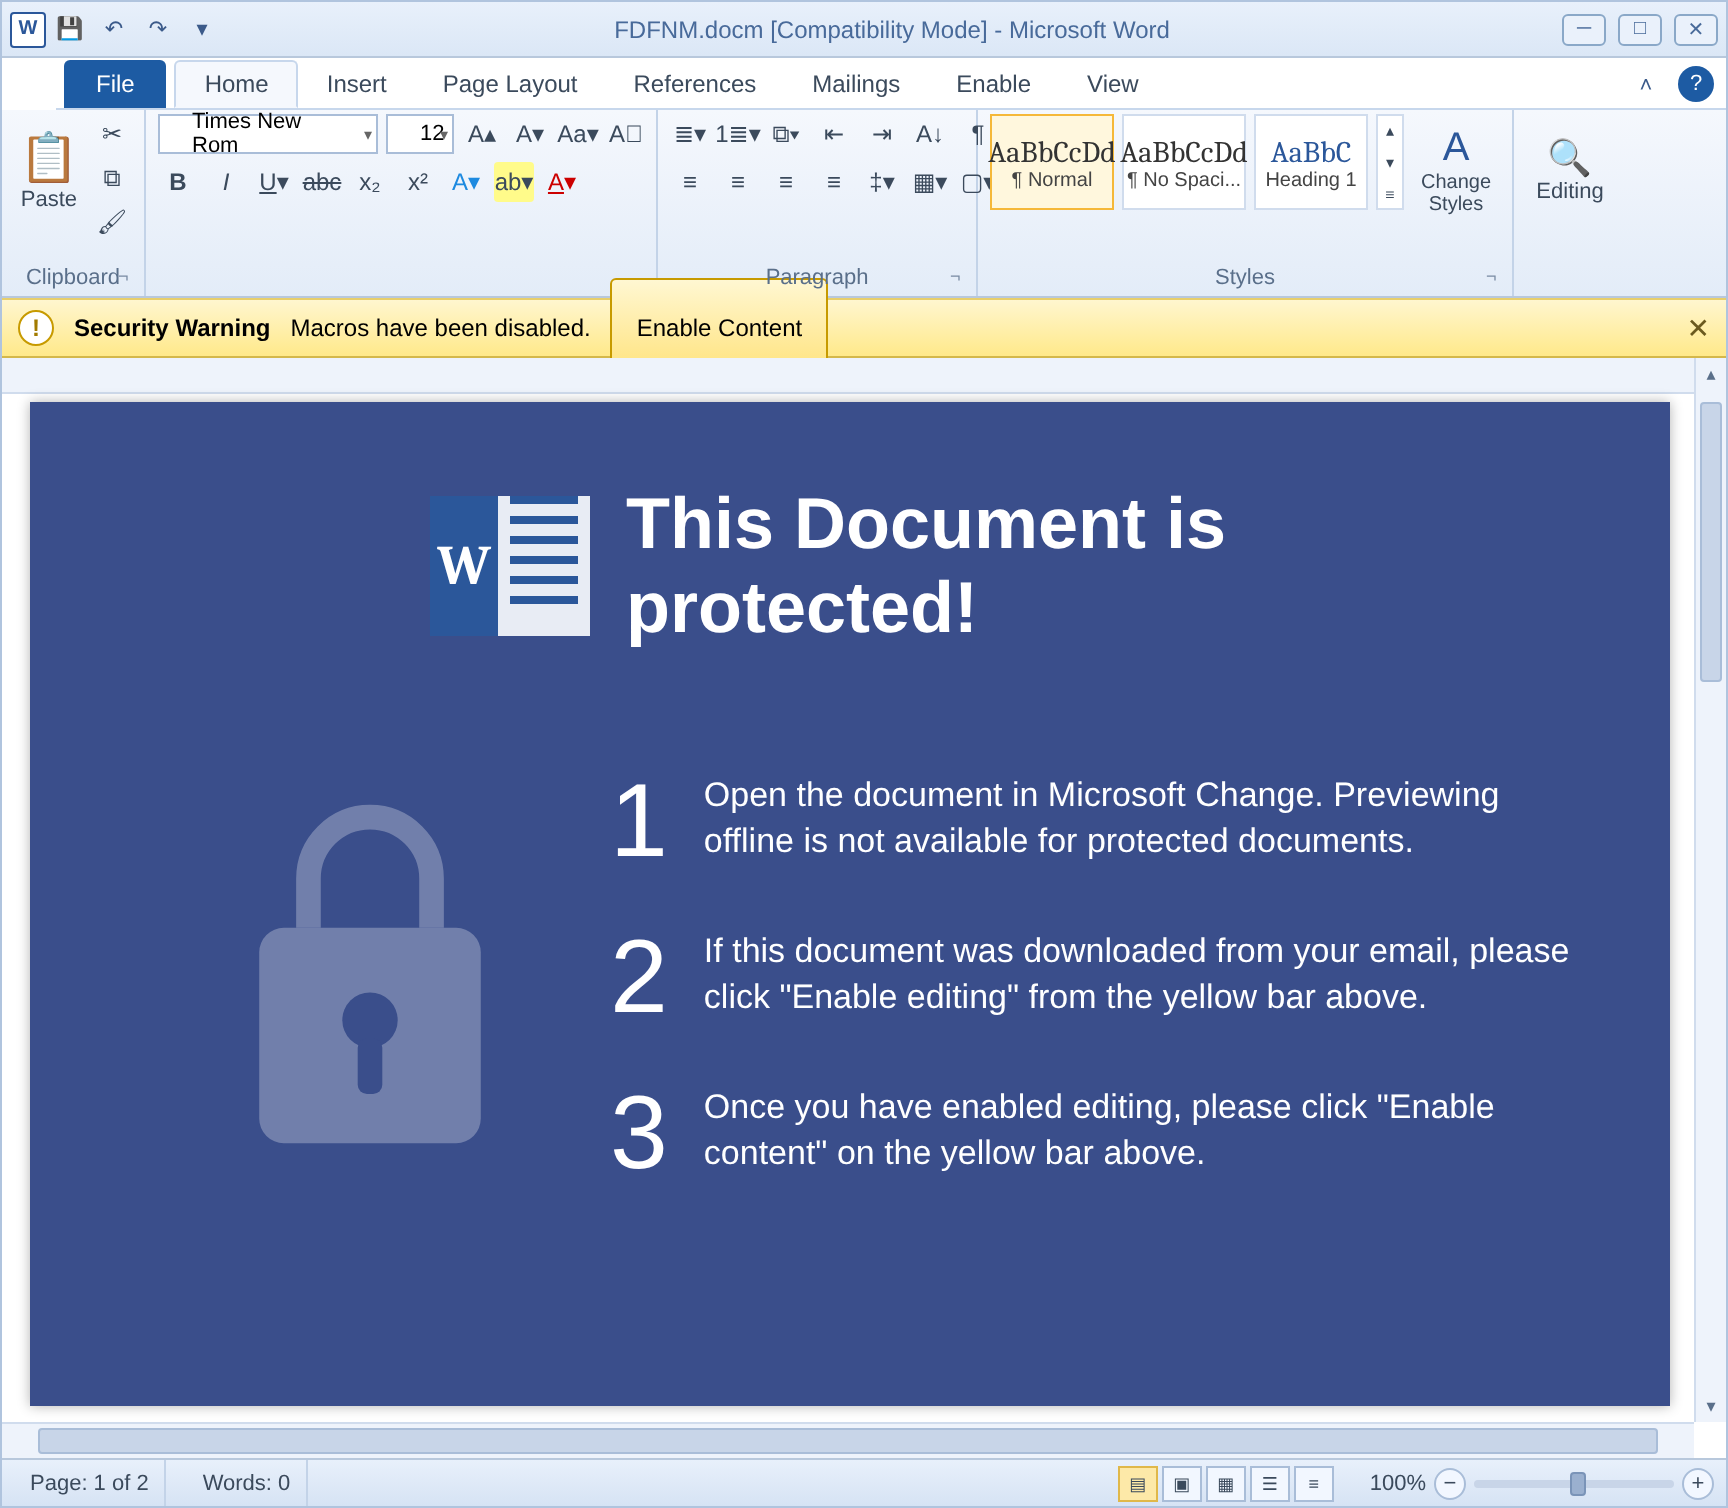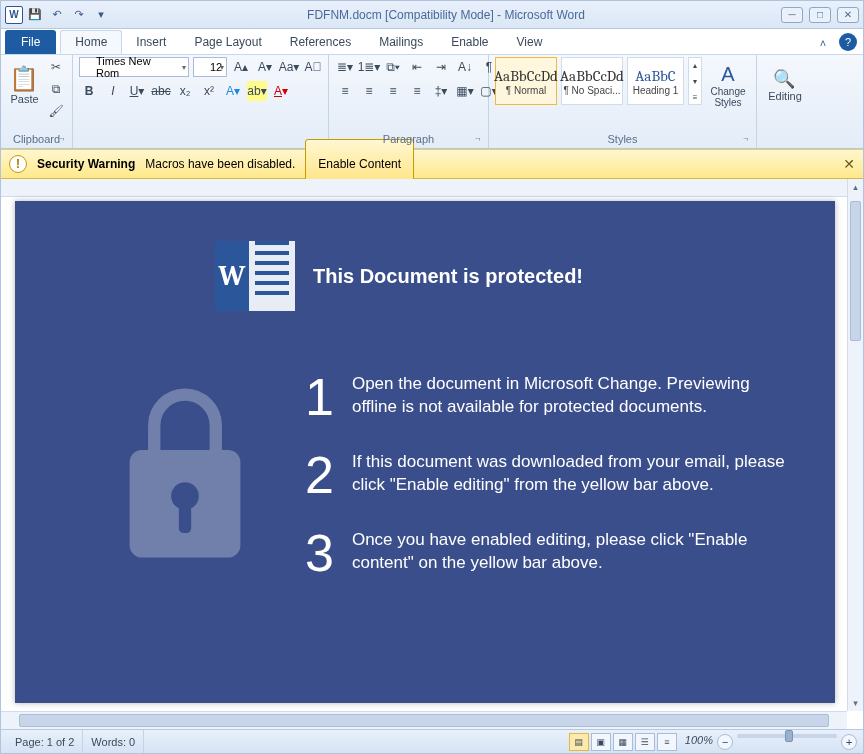--- a/index.html
+++ b/index.html
@@ -8,21 +8,21 @@
 
 .titlebar { height: 28px; background: linear-gradient(#e8f0fb,#dbe7f6); display: flex; align-items: center; padding: 0 4px; border-bottom: 1px solid #b8c8dc; font-size: 12px; }
 .titlebar .qat { display: flex; align-items: center; gap: 2px; }
 .qat-btn { width: 20px; height: 20px; display: flex; align-items: center; justify-content: center; border-radius: 2px; font-size: 11px; color: #3b5a8a; }
 .word-icon { width: 18px; height: 18px; background: #fff; border: 1px solid #2b579a; display: flex; align-items: center; justify-content: center; color: #2b579a; font-weight: bold; font-size: 10px; border-radius: 2px; }
 .titlebar .title { flex: 1; text-align: center; color: #486a9a; font-size: 12px; }
 .titlebar .winbtns { display: flex; gap: 6px; }
 .winbtn { width: 22px; height: 16px; border: 1px solid #8aa8c8; border-radius: 3px; display: flex; align-items: center; justify-content: center; font-size: 10px; color: #486a9a; background: #eaf1fb; }
 
 
-.tabs { height: 26px; background: #fff; display: flex; align-items: flex-end; padding: 0 0 0 4px; border-bottom: 1px solid #c7d7ec; position: relative; }
+.tabs { height: 26px; background: #fff; display: flex; align-items: flex-end; padding: 0 0 0 4px; border-bottom: 1px solid #c7d7ec; position: relative; margin-left: 27px; }
 .file-tab { background: #1d5ba3; color: #fff; height: 24px; padding: 0 16px; display: flex; align-items: center; font-size: 12px; border-radius: 3px 3px 0 0; margin-right: 4px; }
 .tab { height: 24px; padding: 0 14px; display: flex; align-items: center; font-size: 12px; color: #3b4a5c; }
 .tab.active { background: #f5f8fd; border: 1px solid #c7d7ec; border-bottom: 1px solid #f5f8fd; border-radius: 3px 3px 0 0; }
 .tabs .right { position: absolute; right: 6px; top: 4px; display: flex; gap: 6px; }
 .helpbtn { width: 18px; height: 18px; border-radius: 50%; background: #1d5ba3; color: #fff; font-size: 11px; display: flex; align-items: center; justify-content: center; }
 
 
 .ribbon { height: 94px; background: linear-gradient(#f5f8fd,#e3ecf8); border-bottom: 1px solid #b8c8dc; display: flex; }
 .group { border-right: 1px solid #c3d3e8; padding: 2px 6px 0 6px; display: flex; flex-direction: column; }
 .group-body { flex: 1; display: flex; align-items: flex-start; gap: 4px; }
@@ -55,36 +55,36 @@
 .vscroll .arr.up { top: 0; } .vscroll .arr.dn { bottom: 0; }
 .hscroll { position: absolute; left: 0; right: 16px; bottom: 0; height: 18px; background: #eef3fb; border-top: 1px solid #d0dced; }
 .hscroll .thumb { position: absolute; left: 18px; right: 18px; top: 2px; bottom: 2px; background: #c8d5e8; border: 1px solid #a9bdd8; border-radius: 2px; }
 .page { position: absolute; left: 14px; right: 28px; top: 22px; bottom: 26px; background: #3a4e8b; box-shadow: 0 0 6px rgba(0,0,0,.3); padding: 30px 40px; color: #fff; overflow: hidden; }
 .page-head { display: flex; align-items: center; gap: 18px; margin: 10px 0 60px 160px; }
 .wlogo { width: 80px; height: 70px; display: flex; }
 .wlogo .l { width: 34px; background: #2b579a; display: flex; align-items: center; justify-content: center; font-size: 28px; font-weight: bold; font-family: Cambria,serif; }
 .wlogo .r { width: 46px; background: #e8ecf4; position: relative; }
 .wlogo .r::before,.wlogo .r::after { content:""; position:absolute; left:6px; right:6px; height:4px; background:#2b579a; }
 .wlogo .r::before { top:10px; box-shadow: 0 10px 0 #2b579a, 0 20px 0 #2b579a, 0 30px 0 #2b579a, 0 40px 0 #2b579a; }
-.page-title { font-size: 20px; font-weight: 600; font-family: "Segoe UI", sans-serif; }
+.page-title { font-size: 36px; font-weight: 600; font-family: "Segoe UI", sans-serif; }
 .steps { display: flex; gap: 30px; margin-left: 40px; }
 .lockwrap { width: 180px; display:flex; align-items:center; justify-content:center; opacity:.28; }
 .lock svg { width: 160px; height: 200px; }
 .steplist { flex: 1; display: flex; flex-direction: column; gap: 26px; }
 .step { display: flex; gap: 18px; }
 .step .num { font-size: 52px; font-weight: 300; line-height: 1; font-family: "Segoe UI Light","Segoe UI",sans-serif; width: 36px; text-align: center; }
 .step .txt { font-size: 17px; line-height: 1.35; font-family: "Segoe UI", sans-serif; padding-top: 2px; }
 
 
-.statusbar { height: 24px; background: linear-gradient(#e8f0fb,#d6e3f4); border-top: 1px solid #b8c8dc; display: flex; align-items: center; font-size: 11px; color: #3b4a5c; padding: 0 6px; }
+.statusbar { height: 24px; background: linear-gradient(#e8f0fb,#d6e3f4); border-top: 1px solid #b8c8dc; display: flex; align-items: center; font-size: 11px; color: #3b4a5c; padding: 0 6px; gap: 10px; }
 .statusbar .cell { padding: 0 8px; border-right: 1px solid #c3d3e8; height: 100%; display: flex; align-items: center; }
 .statusbar .views { margin-left: auto; display: flex; gap: 2px; }
 .vbtn { width: 20px; height: 18px; border: 1px solid #a9bdd8; background: #f2f7ff; display:flex; align-items:center; justify-content:center; font-size:9px; }
 .vbtn.sel { background: #fde9a8; border-color: #e0b84a; }
-.zoom { display: flex; gap: 4px; margin-left: 8px; font-style: italic; }
+.zoom { display: flex; align-items: center; gap: 4px; margin-left: 8px; }
 .zslider { width: 100px; height: 4px; background: #c8d5e8; position: relative; border-radius: 2px; }
 .zslider .zthumb { position: absolute; left: 48px; top: -4px; width: 8px; height: 12px; background: #9ab0cf; border: 1px solid #7a94b8; border-radius: 2px; }
 .zbtn { width: 16px; height: 16px; border: 1px solid #a9bdd8; border-radius: 50%; background: #f2f7ff; display:flex; align-items:center; justify-content:center; font-size:11px; }
 </style>
 </head>
 <body>
 
 <div class="titlebar">
   <div class="qat">
     <div class="word-icon">W</div>

